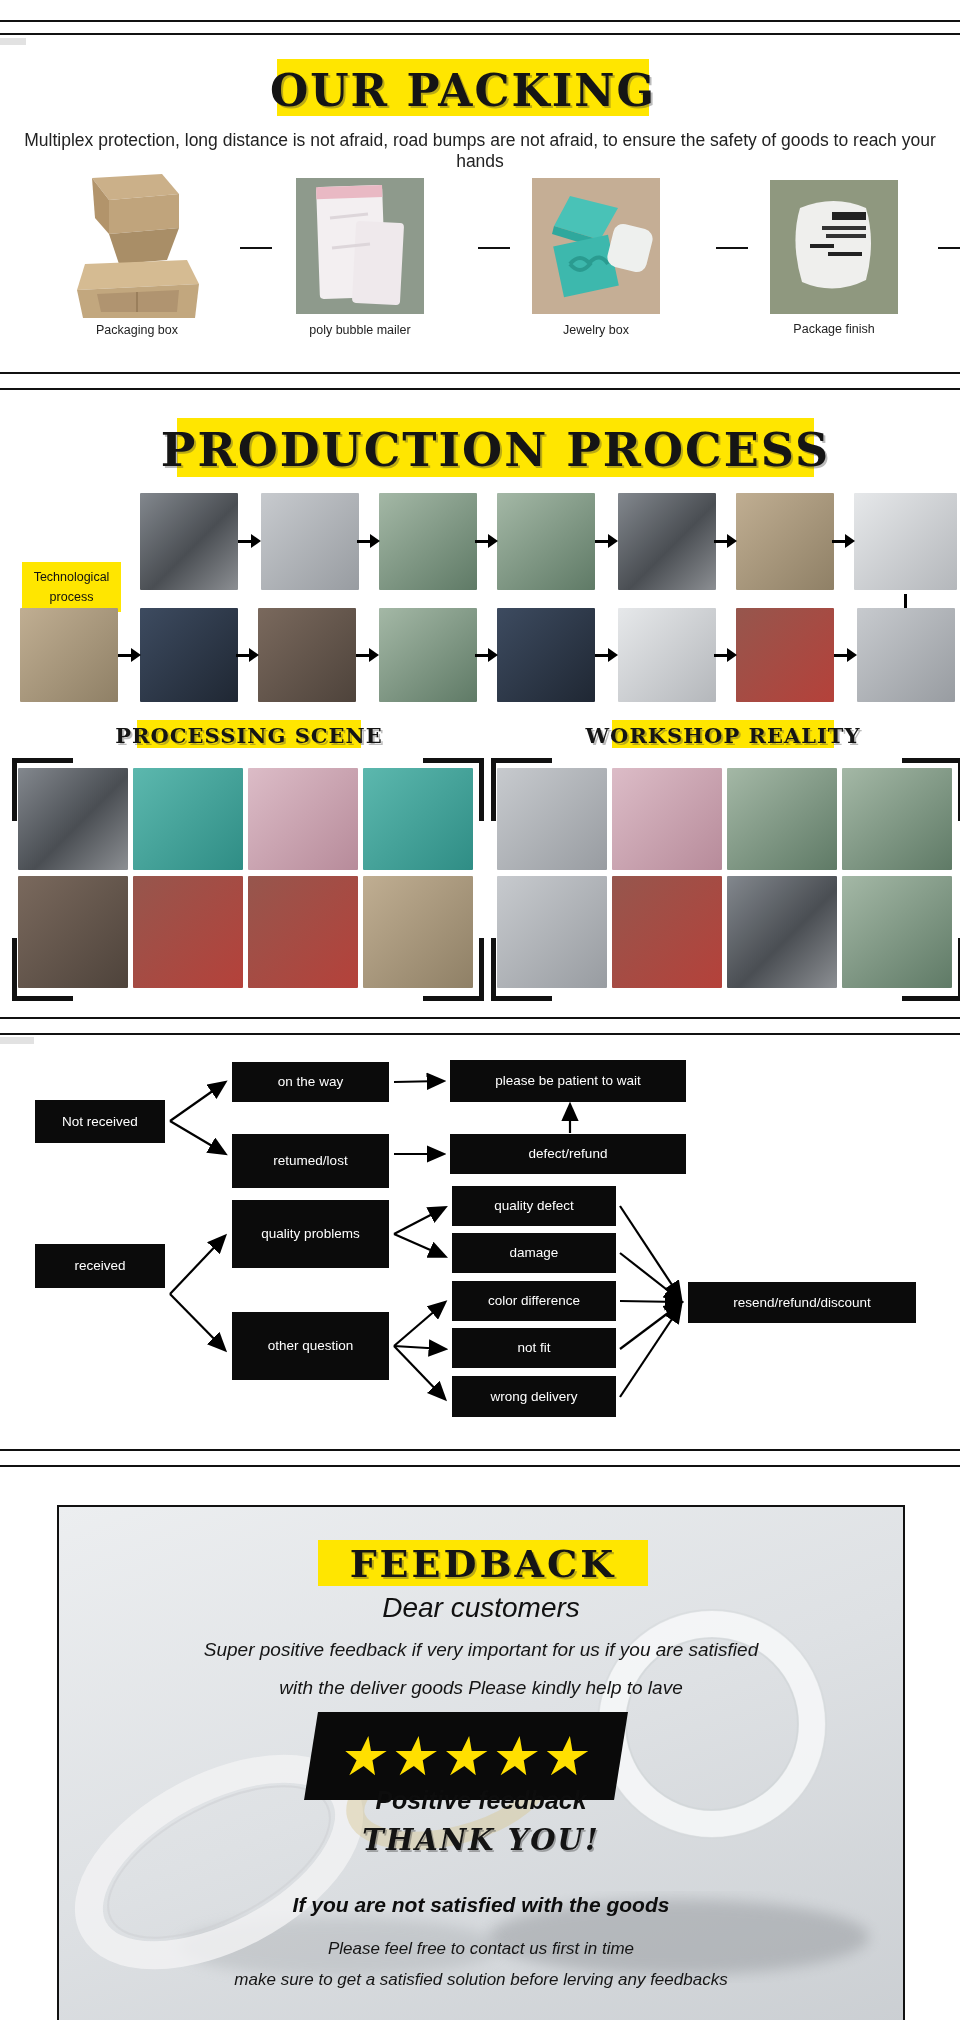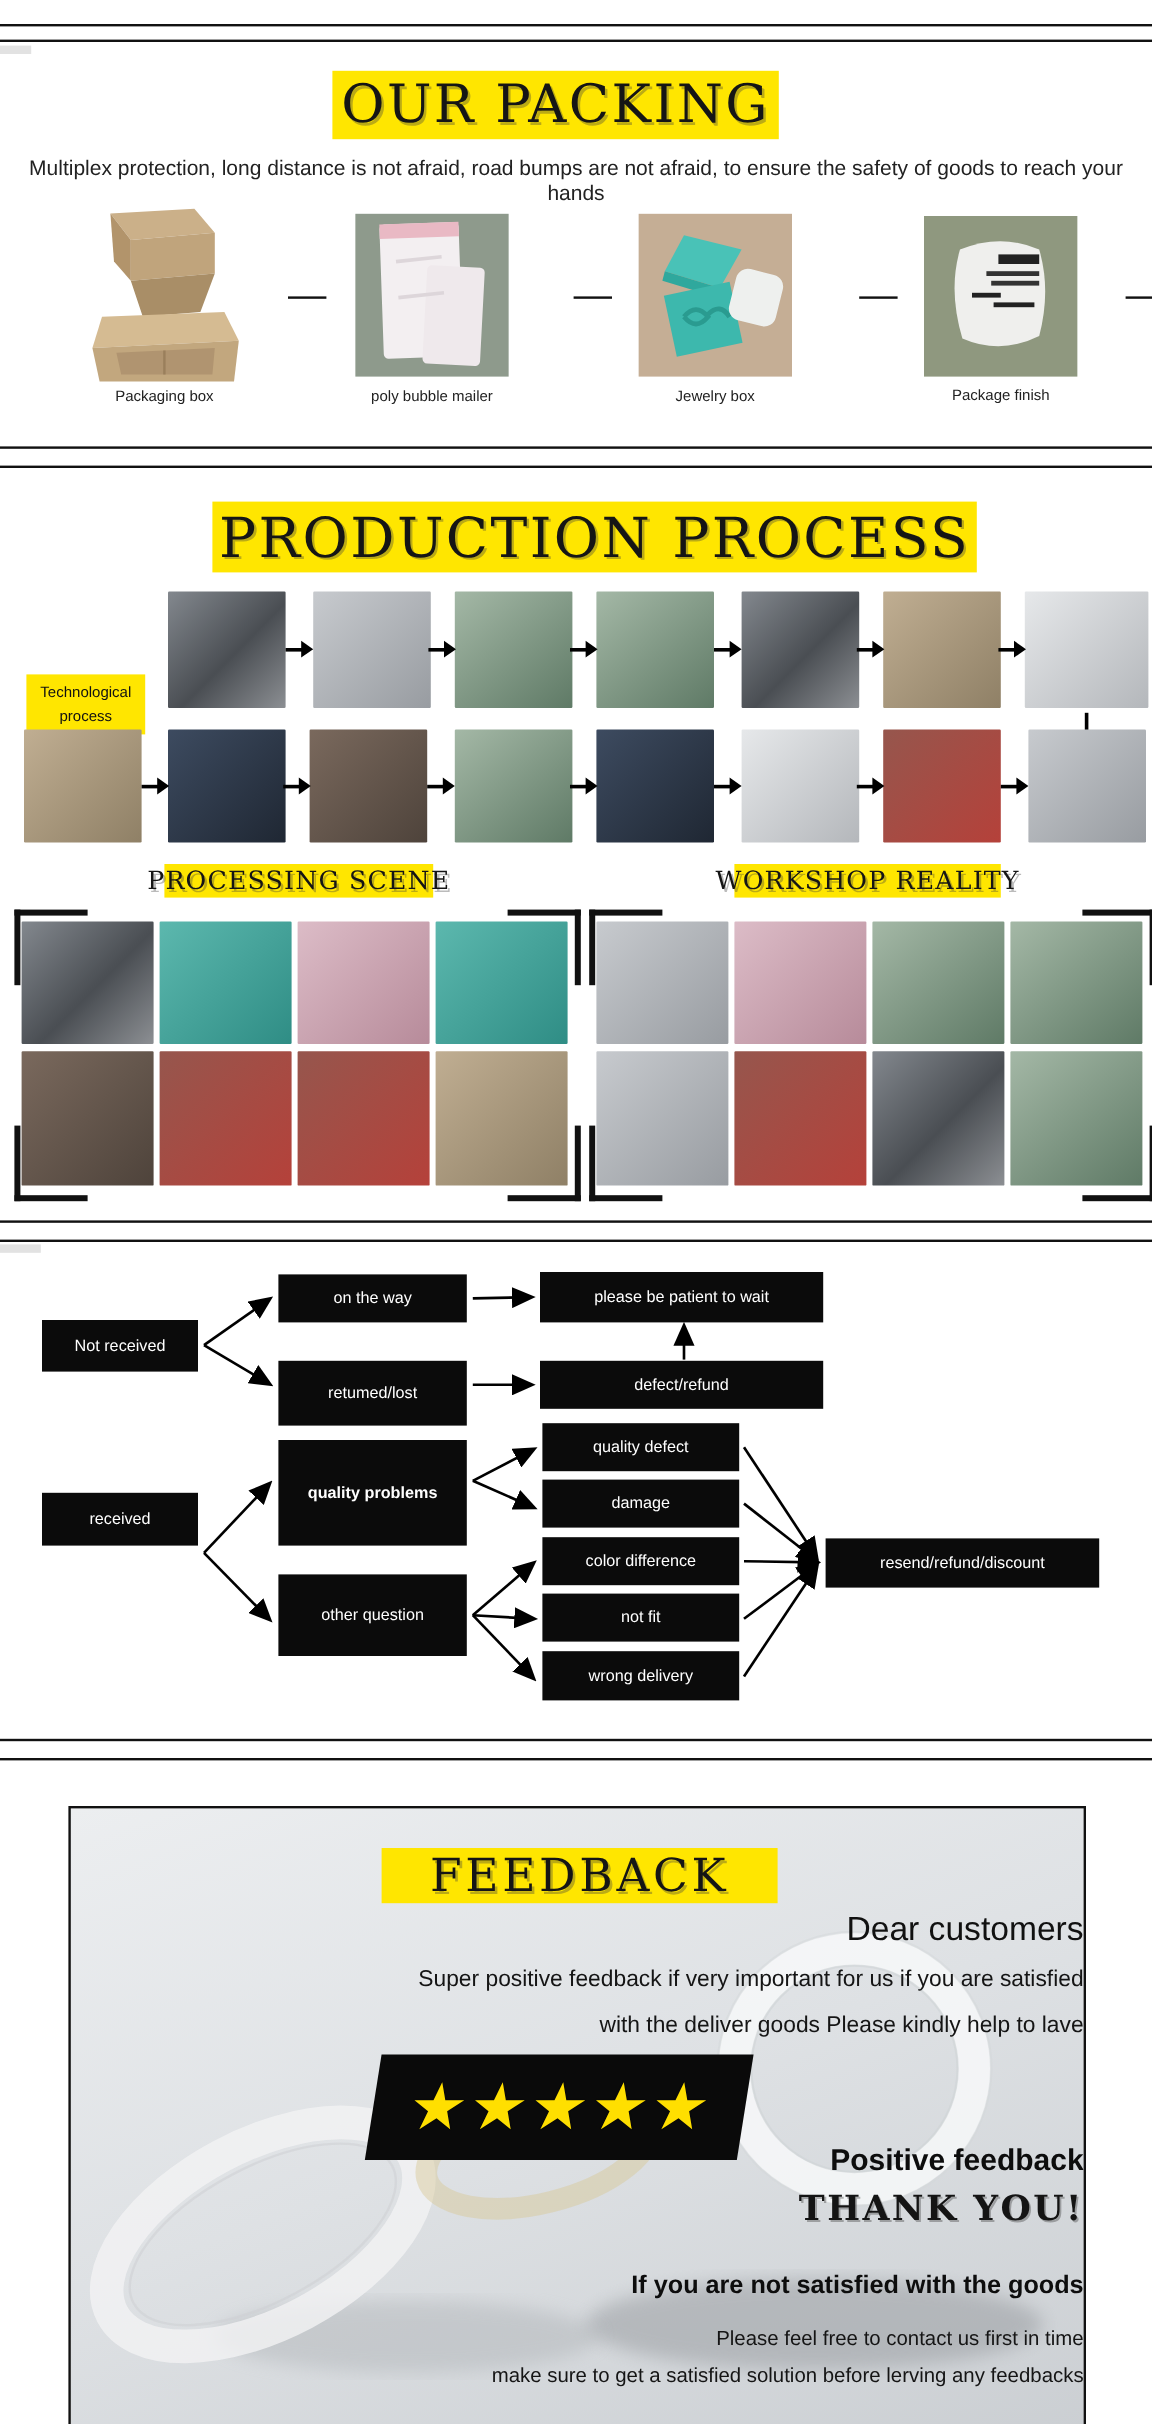--- a/index.html
+++ b/index.html
@@ -3,22 +3,22 @@
 <meta charset="utf-8">
 <style>
   html,body{margin:0;padding:0;background:#ffffff;}
   #page{position:relative;width:960px;height:2020px;background:#fff;overflow:hidden;
         font-family:"Liberation Sans",sans-serif;color:#1a1a1a;}
   .abs{position:absolute;}
   .hline{position:absolute;left:0;width:960px;height:2px;background:#111;}
   .smudge{position:absolute;background:#e2e2e2;}
 
   
-  .banner{position:absolute;background:#ffe600;display:flex;align-items:center;justify-content:center;
-          font-family:"DejaVu Serif",serif;font-weight:normal;color:#151515;
+  .banner{position:absolute;background:#ffe600;display:flex;align-items:flex-end;justify-content:center;
+          font-family:"DejaVu Serif",serif;font-weight:bold;color:#151515;
           text-shadow:2px 2px 0 rgba(60,60,60,.35);white-space:nowrap;}
   .subtle{font-family:"Liberation Sans",sans-serif;}
 
   .caption{position:absolute;width:180px;text-align:center;font-size:12.5px;color:#222;}
   .dash{position:absolute;height:2px;background:#111;}
 
   
   .packphoto{position:absolute;}
 
   
@@ -52,21 +52,21 @@
   .cor-br{border-bottom:5px solid #111;border-right:5px solid #111;}
 
   
   .fbox{position:absolute;background:#0b0b0b;color:#fff;display:flex;align-items:center;
         justify-content:center;font-size:13.5px;text-align:center;line-height:1.15;}
 
   
   #feedback-box{position:absolute;left:57px;top:1493px;width:848px;height:593px;
       border:2px solid #111;box-sizing:border-box;
       background:linear-gradient(160deg,#eceef0 0%,#dee1e4 45%,#c8ccd0 100%);overflow:hidden;margin-top:12px;}
-  .fb-center{position:absolute;left:0;width:100%;text-align:right;}
+  .fb-center{position:absolute;left:0;width:100%;text-align:center;font-style:italic;}
   #stars-strip{position:absolute;left:252px;top:205px;width:310px;height:88px;background:#0a0a0a;
       transform:skewX(-9deg);display:flex;align-items:center;justify-content:center;}
   .star{font-size:54px;color:#ffdf00;line-height:1;margin:0 1px;text-shadow:0 0 1px #000;}
   .deco-dark{font-family:"DejaVu Serif",serif;font-weight:bold;color:#141414;
              text-shadow:1.5px 1.5px 0 rgba(70,70,70,.4);}
 </style>
 </head>
 <body>
 
 <div id="page">
@@ -237,21 +237,21 @@
       <line x1="620" y1="304" x2="680" y2="259"></line>
       <line x1="620" y1="352" x2="680" y2="262"></line>
     </g>
   </svg>
 
   <div class="fbox" style="left:35px;top:1100px;width:130px;height:43px;">Not received</div>
   <div class="fbox" style="left:232px;top:1062px;width:157px;height:40px;">on the way</div>
   <div class="fbox" style="left:450px;top:1060px;width:236px;height:42px;">please be patient to wait</div>
   <div class="fbox" style="left:232px;top:1134px;width:157px;height:54px;">retumed/lost</div>
   <div class="fbox" style="left:450px;top:1134px;width:236px;height:40px;">defect/refund</div>
-  <div class="fbox" style="left:232px;top:1200px;width:157px;height:88px;font-weight:bold;">quality problems</div>
+  <div class="fbox" style="left:232px;top:1200px;width:157px;height:68px;">quality problems</div>
   <div class="fbox" style="left:35px;top:1244px;width:130px;height:44px;">received</div>
   <div class="fbox" style="left:232px;top:1312px;width:157px;height:68px;">other question</div>
   <div class="fbox" style="left:452px;top:1186px;width:164px;height:40px;">quality defect</div>
   <div class="fbox" style="left:452px;top:1233px;width:164px;height:40px;">damage</div>
   <div class="fbox" style="left:452px;top:1281px;width:164px;height:40px;">color difference</div>
   <div class="fbox" style="left:452px;top:1328px;width:164px;height:40px;">not fit</div>
   <div class="fbox" style="left:452px;top:1376px;width:164px;height:41px;">wrong delivery</div>
   <div class="fbox" style="left:688px;top:1282px;width:228px;height:41px;">resend/refund/discount</div>
 
   <div class="hline" style="top:1449px;"></div>

